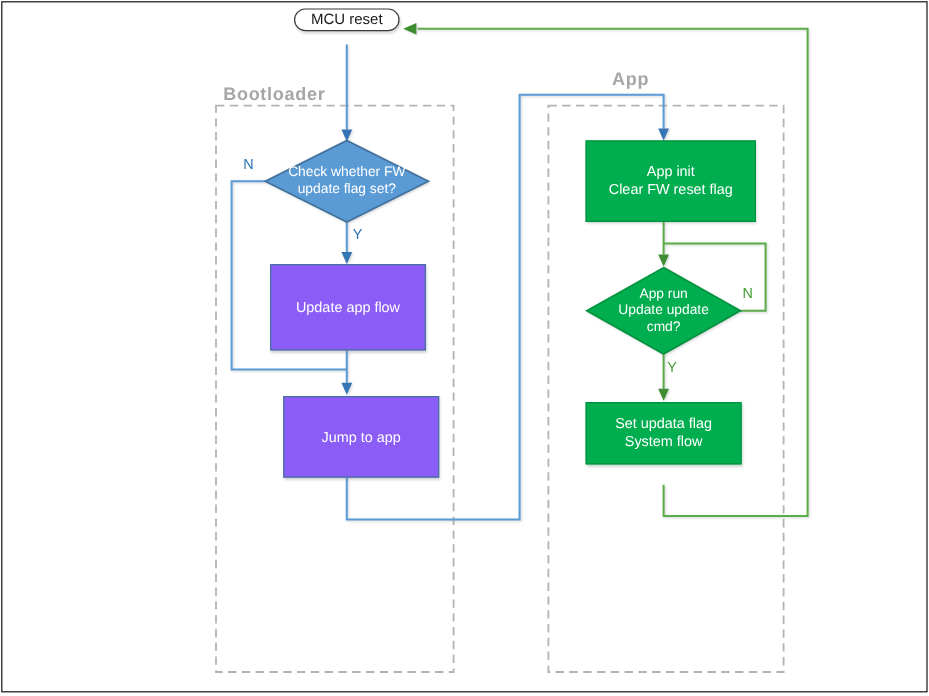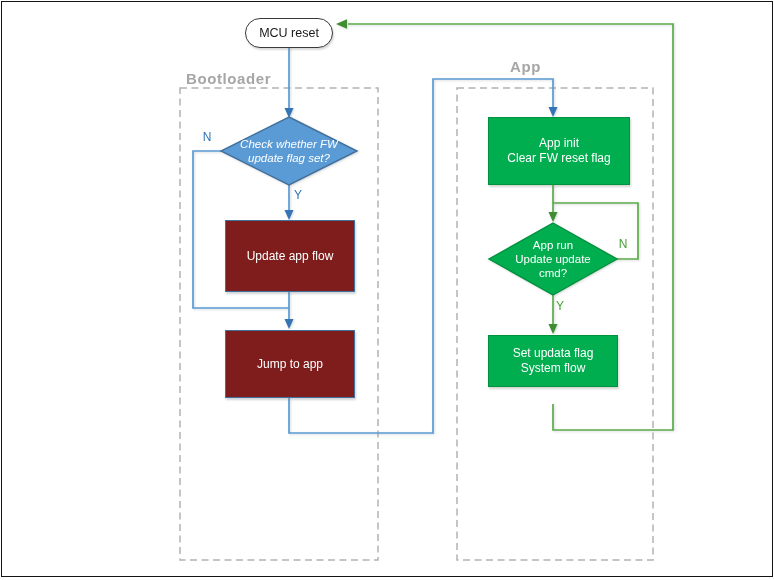--- a/index.html
+++ b/index.html
@@ -10,21 +10,21 @@
   .page-border{
     position:absolute;left:1px;top:1px;width:770px;height:574px;
     border:1px solid #141414;pointer-events:none;
   }
   .layer{position:absolute;left:0;top:0;}
   .node{
     position:absolute;display:flex;flex-direction:column;align-items:center;justify-content:center;
     text-align:center;font-size:12px;line-height:15px;box-sizing:border-box;
   }
   .rect-blue{
-    background:#7f1d1d;border:1.4px solid #41719C;color:#ffffff;
+    background:#8b5cf6;border:1.4px solid #41719C;color:#ffffff;
     box-shadow:1px 2px 2px rgba(120,130,140,0.35);
   }
   .rect-green{
     background:#00AD4F;border:1.4px solid #00923D;color:#ffffff;
     box-shadow:1px 2px 2px rgba(120,140,125,0.35);
   }
   .stadium{
     background:#ffffff;border:1.6px solid #3a3a3a;border-radius:16px;color:#1a1a1a;
     font-size:12.5px;box-shadow:1px 2px 2px rgba(130,130,130,0.3);
   }
@@ -76,33 +76,33 @@
       <polygon points="336,24 347,19.2 347,28.8"></polygon>
     </g>
 
     <polygon points="289,117 357,151 289,185 221,151" fill="#5B9BD5" stroke="#41719C" stroke-width="1.4" class="shadowed"></polygon>
     <polygon points="553,223 617,259 553,295 489,259" fill="#00AD4F" stroke="#00923D" stroke-width="1.4" class="shadowed"></polygon>
   </svg>
 
   <div class="group-label" style="left:186px;top:70px;">Bootloader</div>
   <div class="group-label" style="left:510px;top:58px;">App</div>
 
-  <div class="node stadium" style="left:245px;top:7px;width:88px;height:30px;margin-top:11px;">
+  <div class="node stadium" style="left:245px;top:7px;width:88px;height:19px;">
     <span>MCU reset</span>
   </div>
 
-  <div class="diamond-label" style="left:221px;top:117px;width:136px;height:68px;font-style:italic;">
+  <div class="diamond-label" style="left:221px;top:117px;width:136px;height:68px;">
     <div>Check whether FW</div>
     <div>update flag set?</div>
   </div>
 
   <div class="node rect-blue" style="left:225px;top:220px;width:130px;height:72px;">
     <span>Update app flow</span>
   </div>
-  <div class="node rect-blue" style="left:225px;top:330px;width:130px;height:68px;">
+  <div class="node rect-blue" style="left:236px;top:330px;width:130px;height:68px;">
     <span>Jump to app</span>
   </div>
 
   <div class="node rect-green" style="left:488px;top:117px;width:142px;height:68px;">
     <div>App init</div>
     <div>Clear FW reset flag</div>
   </div>
   <div class="node rect-green" style="left:488px;top:335px;width:130px;height:52px;">
     <div>Set updata flag</div>
     <div>System flow</div>

